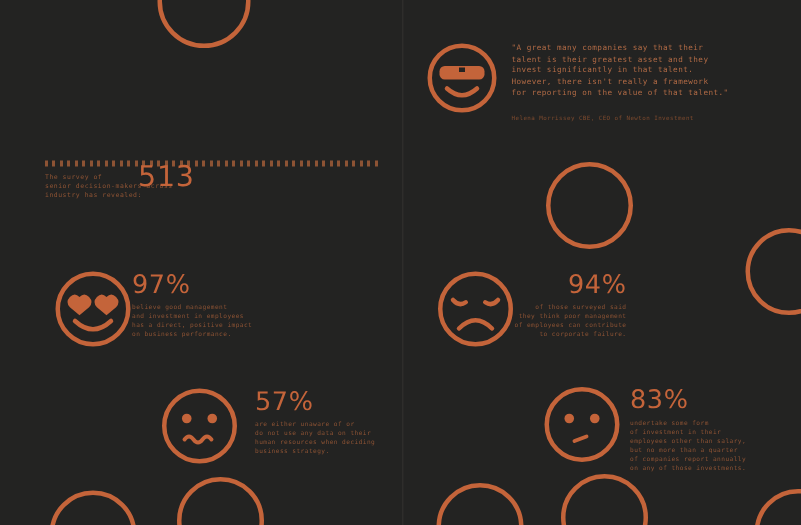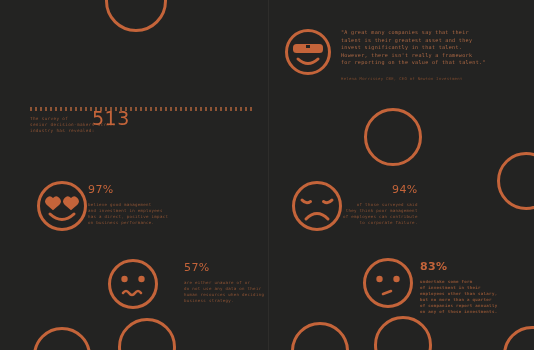--- a/index.html
+++ b/index.html
@@ -86,21 +86,21 @@
     font-size: 3.9px;
     line-height: 6px;
     letter-spacing: .3px;
     white-space: nowrap;
   }
 
   
   .stat { position: absolute; }
   .stat-pct {
     color: #c4643a;
-    font-size: 11px;
+    font-size: 17px;
     line-height: 14px;
     letter-spacing: .4px;
     font-family: "DejaVu Sans", "Liberation Sans", sans-serif;
   }
   .stat-body {
     margin-top: 5px;
     color: #8d5334;
     font-size: 4.1px;
     line-height: 6.1px;
     letter-spacing: .3px;
@@ -174,21 +174,21 @@
   </div>
 
   <div class="face" style="left:107px; top:258px;">
     <svg width="52" height="52" viewBox="0 0 52 52">
       <circle cx="26" cy="26" r="23.5" fill="none" stroke="#c4643a" stroke-width="3"></circle>
       <circle cx="17.5" cy="21" r="3.2" fill="#c4643a"></circle>
       <circle cx="34.5" cy="21" r="3.2" fill="#c4643a"></circle>
       <path d="M16 35 q3-4 6 0 q3 4 6 0 q3-4 6 0" fill="none" stroke="#c4643a" stroke-width="2.6" stroke-linecap="round"></path>
     </svg>
   </div>
-  <div class="stat" style="left:170px; top:261px;margin-left:14px;">
+  <div class="stat" style="left:170px; top:261px;">
     <div class="stat-pct">57%</div>
     <div class="stat-body">
       <div>are either unaware of or</div>
       <div>do not use any data on their</div>
       <div>human resources when deciding</div>
       <div>business strategy.</div>
     </div>
   </div>
 
   <div class="face" style="left:291px; top:180px;">
@@ -210,21 +210,21 @@
   </div>
 
   <div class="face" style="left:362px; top:257px;">
     <svg width="52" height="52" viewBox="0 0 52 52">
       <circle cx="26" cy="26" r="23.5" fill="none" stroke="#c4643a" stroke-width="3"></circle>
       <circle cx="17.5" cy="22" r="3.2" fill="#c4643a"></circle>
       <circle cx="34.5" cy="22" r="3.2" fill="#c4643a"></circle>
       <path d="M21 37 L29 34" fill="none" stroke="#c4643a" stroke-width="2.6" stroke-linecap="round"></path>
     </svg>
   </div>
-  <div class="stat" style="left:420px; top:260px;font-weight:bold;">
+  <div class="stat" style="left:420px; top:260px;">
     <div class="stat-pct">83%</div>
     <div class="stat-body">
       <div>undertake some form</div>
       <div>of investment in their</div>
       <div>employees other than salary,</div>
       <div>but no more than a quarter</div>
       <div>of companies report annually</div>
       <div>on any of those investments.</div>
     </div>
   </div>

